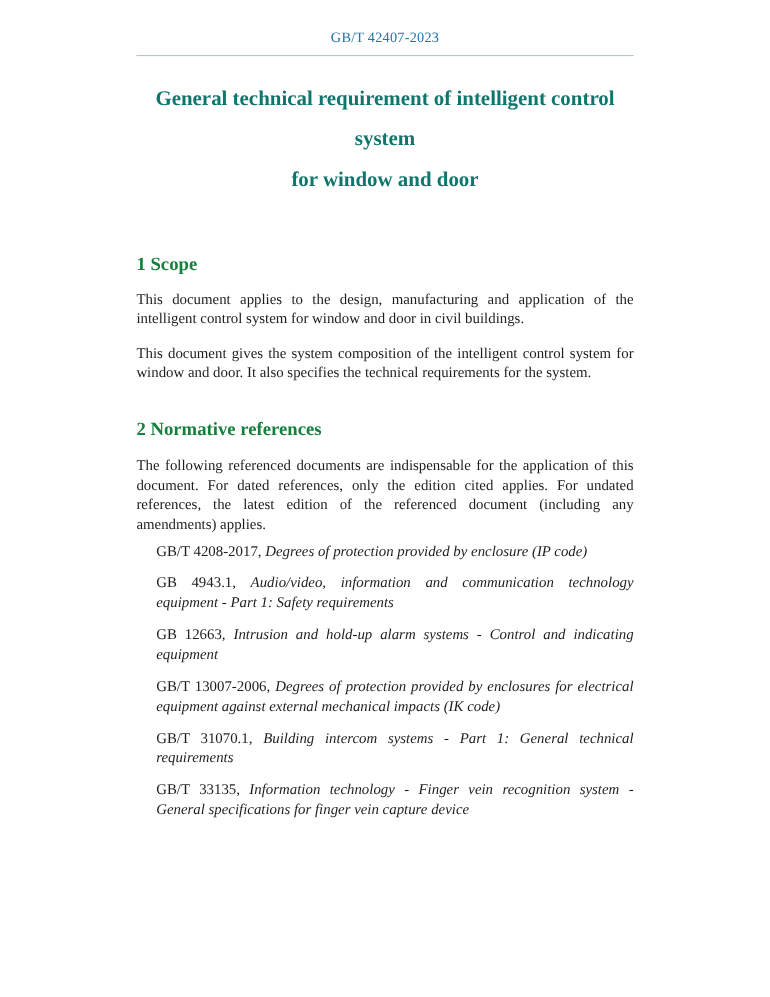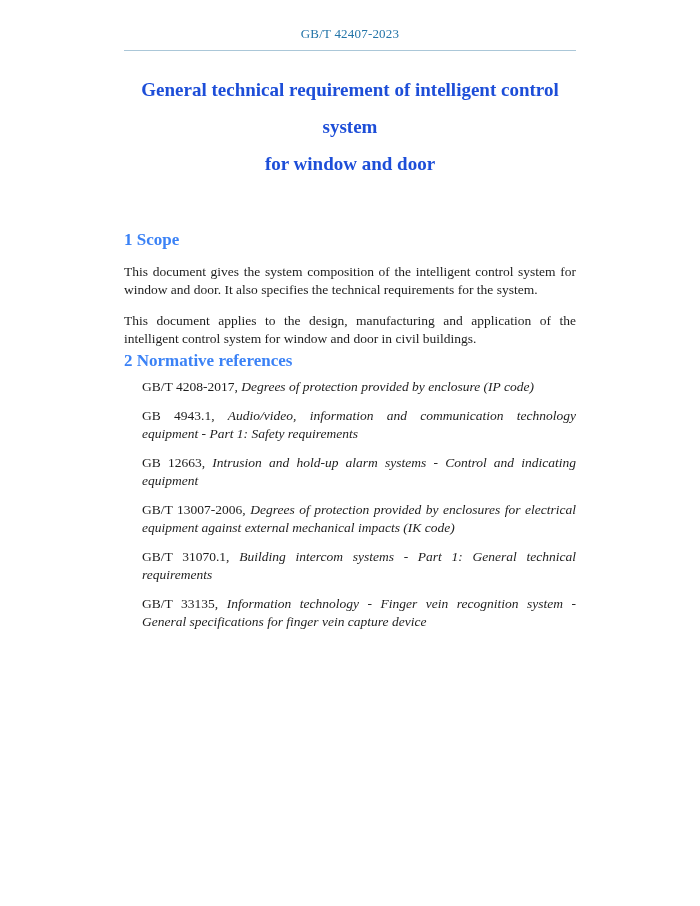--- a/index.html
+++ b/index.html
@@ -27,29 +27,29 @@
     border-top: 1px solid #abc7d8;
     margin: 8px 0 0 0;
     height: 0;
   }
   .doc-title {
     margin-top: 20px;
     text-align: center;
     font-weight: bold;
     font-size: 19px;
     line-height: 37px;
-    color: #1d4ed8;
+    color: #0f766e;
   }
   h2.section-heading {
     font-size: 17px;
     line-height: 1.2;
-    color: #3b82f6;
+    color: #15803d;
     margin: 48px 0 0 0;
   }
-  h2.section-heading.normative { margin-top: 3px; }
+  h2.section-heading.normative { margin-top: 32px; }
   p.body-para {
     font-size: 13.5px;
     line-height: 18px;
     text-align: justify;
     margin: 13px 0 0 0;
   }
   p.ref {
     font-size: 13.5px;
     line-height: 17.5px;
     text-align: justify;
@@ -65,24 +65,25 @@
 
     <div class="doc-header">GB/T 42407-2023</div>
     <hr class="rule">
 
     <div class="doc-title">
       <div>General technical requirement of intelligent control system</div>
       <div>for window and door</div>
     </div>
 
     <h2 class="section-heading">1 Scope</h2>
+    <p class="body-para">This document applies to the design, manufacturing and application of the intelligent control system for window and door in civil buildings.</p>
     <p class="body-para">This document gives the system composition of the intelligent control system for window and door. It also specifies the technical requirements for the system.</p>
-    <p class="body-para">This document applies to the design, manufacturing and application of the intelligent control system for window and door in civil buildings.</p>
 
     <h2 class="section-heading normative">2 Normative references</h2>
+    <p class="body-para">The following referenced documents are indispensable for the application of this document. For dated references, only the edition cited applies. For undated references, the latest edition of the referenced document (including any amendments) applies.</p>
 
     <p class="ref first"><span>GB/T 4208-2017,</span> <i>Degrees of protection provided by enclosure (IP code)</i></p>
     <p class="ref"><span>GB 4943.1,</span> <i>Audio/video, information and communication technology equipment - Part 1: Safety requirements</i></p>
     <p class="ref"><span>GB 12663,</span> <i>Intrusion and hold-up alarm systems - Control and indicating equipment</i></p>
     <p class="ref"><span>GB/T 13007-2006,</span> <i>Degrees of protection provided by enclosures for electrical equipment against external mechanical impacts (IK code)</i></p>
     <p class="ref"><span>GB/T 31070.1,</span> <i>Building intercom systems - Part 1: General technical requirements</i></p>
     <p class="ref"><span>GB/T 33135,</span> <i>Information technology - Finger vein recognition system - General specifications for finger vein capture device</i></p>
 
   </div>
 </div>

